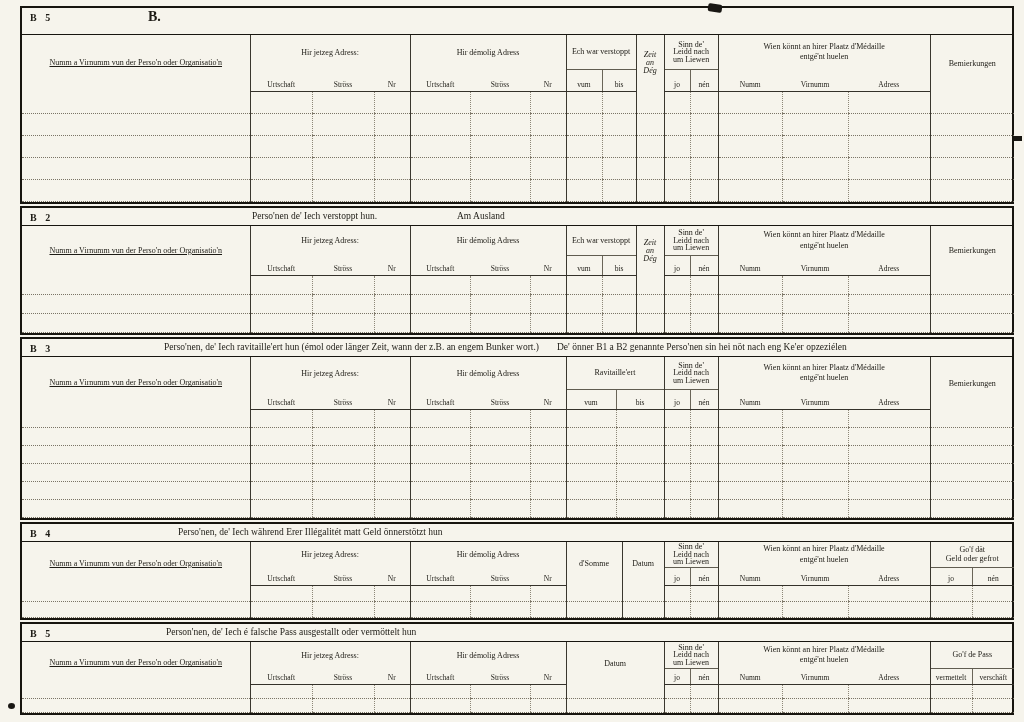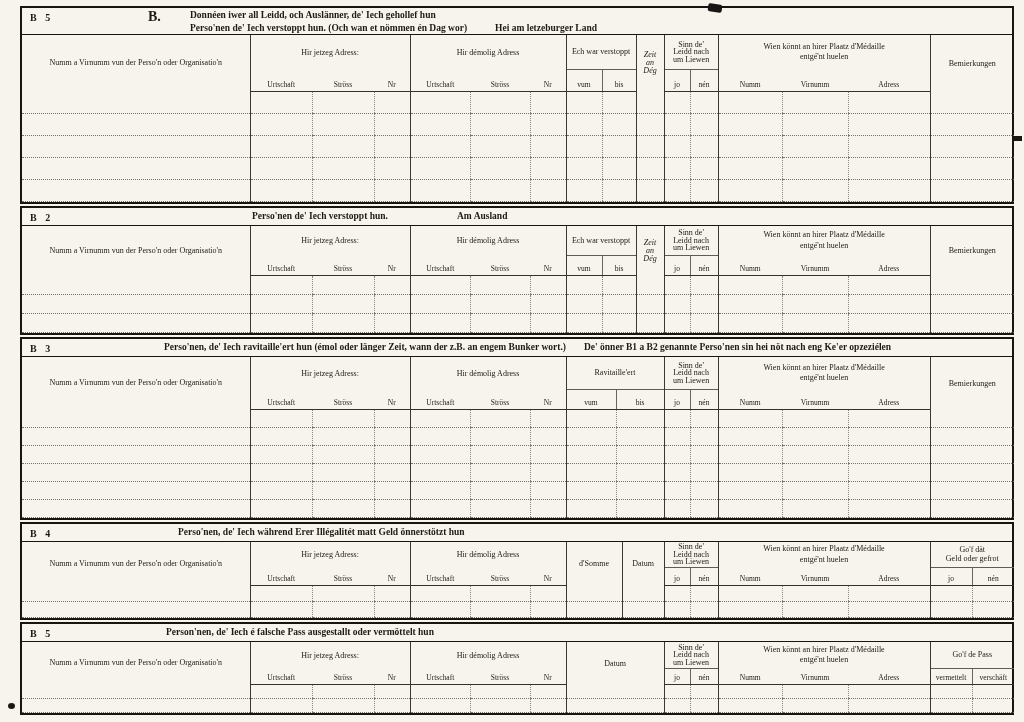--- a/index.html
+++ b/index.html
@@ -13,35 +13,35 @@
   }
   .formwrap { position:absolute; left:20px; top:6px; width:994px; }
   .sec { border:2px solid #17150f; margin-bottom:2px; }
   .band { position:relative; border-bottom:1.5px solid #17150f; }
   .band-b1 { height:27px; }
   .band-s  { height:18px; }
   .secid { position:absolute; left:8px; top:4px; font-size:10px; font-weight:bold; letter-spacing:3px; white-space:nowrap; }
   .bigb  { position:absolute; left:126px; top:1px; font-size:14px; font-weight:bold; }
   .hlines { position:absolute; left:168px; top:1px; font-size:9.5px; font-weight:bold; line-height:12.5px; white-space:nowrap; }
   .hl-right { margin-left:28px; }
-  .btitle { position:absolute; top:3px; font-size:9.5px; font-weight:bold; white-space:nowrap; }
+  .btitle { position:absolute; top:3px; font-size:9.5px; font-weight:normal; white-space:nowrap; }
   .t2 { margin-left:18px;text-align:center; }
 
   table.grid { border-collapse:collapse; table-layout:fixed; width:100%; }
   table.grid td { padding:0 1px; font-size:8px; text-align:center; vertical-align:middle; overflow:hidden; white-space:nowrap; }
 
   .gs { border-left:1px solid #3a372e; }   
   .ds { border-left:1px dotted #8d8778; }  
   .ss { border-left:1px solid #6a6558; }   
   .nb { border-left:none; }
 
   tr.h2 td { border-bottom:1px solid #34312a; font-size:7.5px; vertical-align:bottom; padding-bottom:2px; }
   .tb { border-top:1px solid #605c50; }
 
-  .namehd { text-align:left; padding-left:5px; font-size:8px; white-space:normal; line-height:9.5px; }
+  .namehd { text-align:left; padding-left:5px; font-size:8px; white-space:normal; line-height:9.5px;text-decoration:underline; }
   .grp  { vertical-align:top; padding-top:3px; }
   .zeit { font-size:7px; line-height:8px;font-style:italic; }
   .alive{ font-size:6.8px; line-height:7.5px; vertical-align:top; padding-top:2px; }
   .bem  { vertical-align:top; padding-top:7px; }
   .medal div { line-height:10.5px; }
   .tiny { font-size:6.3px; }
 
   tr.dr td { border-bottom:1px dotted #7a7466; }
 
   .sb1 tr.h1 { height:34px; } .sb1 tr.h2 { height:22px; } .sb1 tr.dr { height:22px; }
@@ -57,24 +57,20 @@
 </style>
 </head>
 <body>
 
 <div class="formwrap">
 
   <div class="sec sb1">
     <div class="band band-b1">
       <span class="secid">B 5</span>
       <span class="bigb">B.</span>
-      <div class="hlines">
-        <div>Donnéen iwer all Leidd, och Auslänner, de' Iech gehollef hun</div>
-        <div><span>Perso'nen de' Iech verstoppt hun. (Och wan et nömmen én Dag wor)</span><span class="hl-right">Hei am letzeburger Land</span></div>
-      </div>
     </div>
     <table class="grid">
       <colgroup>
         <col style="width:228px">
           <col style="width:62px">
           <col style="width:62px">
           <col style="width:36px">
         <col style="width:60px">
           <col style="width:60px">
           <col style="width:36px">

